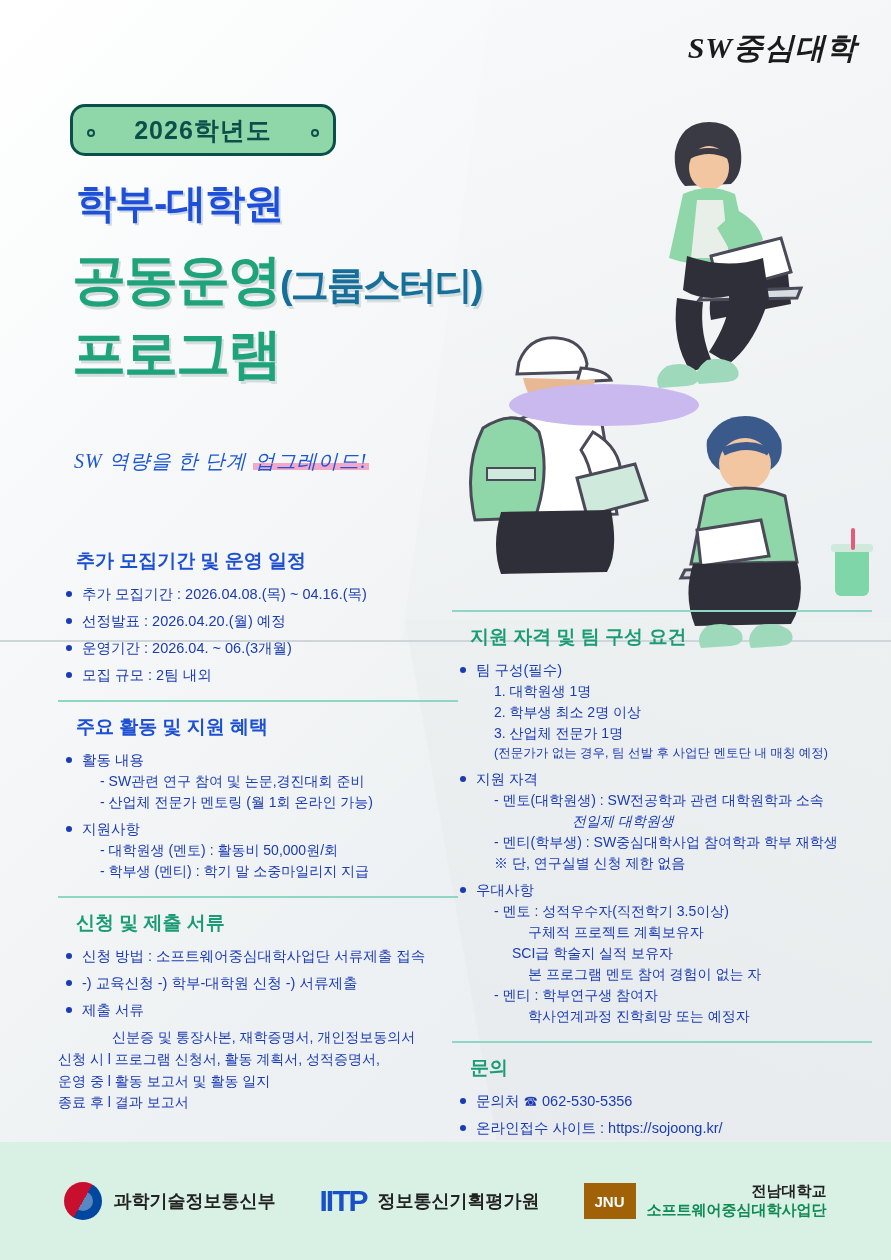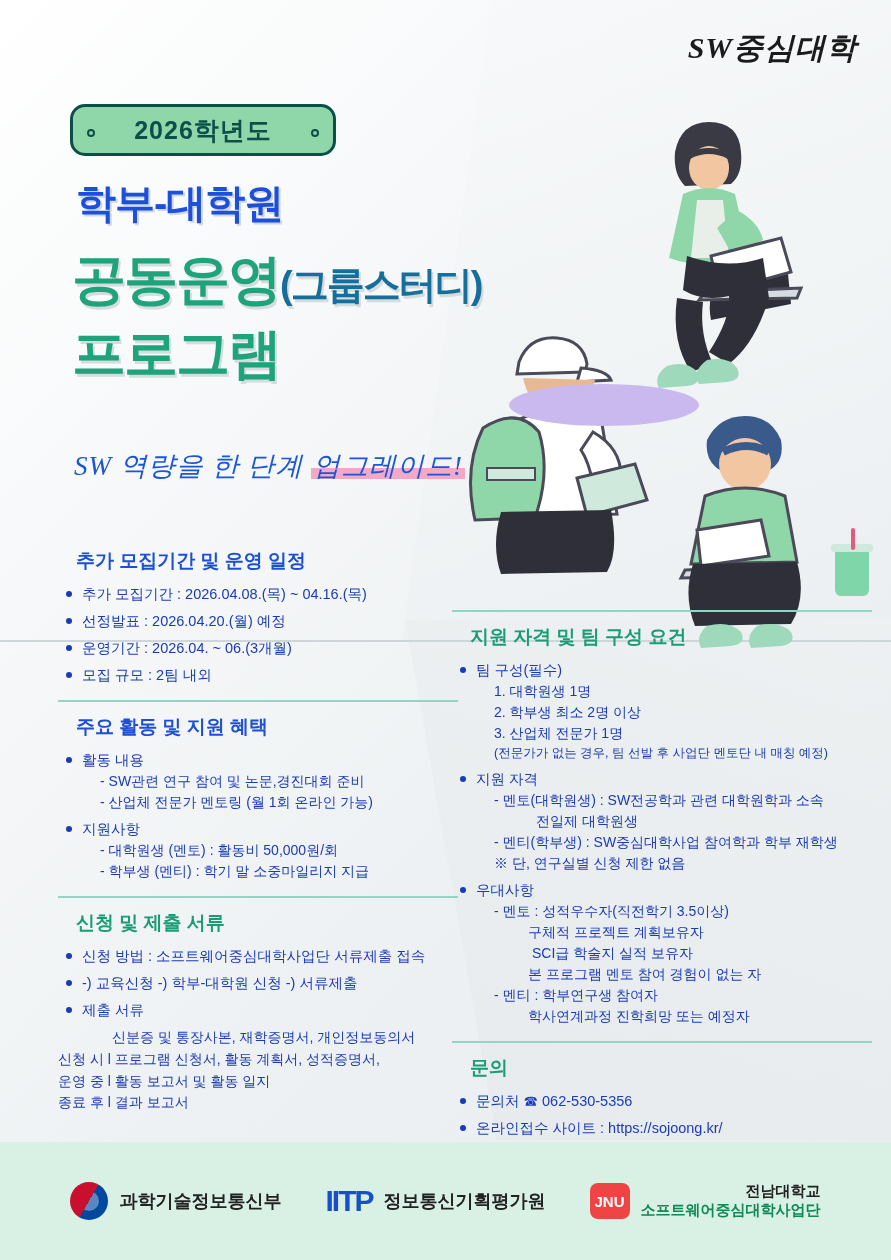--- a/index.html
+++ b/index.html
@@ -75,21 +75,21 @@
   .title2 .sub { color:#166f9b; font-size:38px;margin-top:28px; }
   .title3 {
     position:absolute; left:72px; top:318px;
     font-size:54px; font-weight:bold; color:#1fa37a; letter-spacing:-2px;
     text-shadow: 2px 3px 0 #d4dcdd;
   }
   .tagline {
     position:absolute; left:74px; top:448px;
     font-family:"Liberation Serif", serif;
     font-style: italic;
-    font-size:27px; color:#1b56d6; letter-spacing:1px;
+    font-size:20px; color:#1b56d6; letter-spacing:1px;
   }
   .tagline .hl {
     background: linear-gradient(transparent 58%, #f3a8c8 58%, #f3a8c8 92%, transparent 92%);
     padding:0 2px;
   }
 
   
   .illu { position:absolute; right:0; top:60px; width:430px; height:600px; }
   .ellipse {
     position:absolute; left:48px; top:324px; width:190px; height:42px;
@@ -150,21 +150,21 @@
   .taegeuk:after{
     content:""; position:absolute; inset:9px; border-radius:50%;
     background: conic-gradient(from 30deg, #ffffff 0deg 180deg, transparent 180deg 360deg);
     opacity:.35;
   }
   .iitp-logo {
     font-size:30px; font-weight:bold; color:#1750c8; letter-spacing:-2px;
     font-family:"Liberation Sans", sans-serif;
   }
   .jnu-logo {
-    width:40px; height:36px; background:#ef4444; border-radius:8px;
+    width:52px; height:36px; background:#a16207; border-radius:0;
     display:flex; align-items:center; justify-content:center;
     color:#fff; font-size:15px; font-weight:bold;
   }
 </style>
 </head>
 <body>
 
 <div class="poster">
   <div class="bg-shape-a"></div>
   <div class="bg-shape-b"></div>
@@ -309,29 +309,29 @@
         <li>
           <span>팀 구성(필수)</span>
           <div class="sub-line">1. 대학원생 1명</div>
           <div class="sub-line">2. 학부생 최소 2명 이상</div>
           <div class="sub-line">3. 산업체 전문가 1명</div>
           <div class="sub-line" style="font-size:12.5px;">(전문가가 없는 경우, 팀 선발 후 사업단 멘토단 내 매칭 예정)</div>
         </li>
         <li>
           <span>지원 자격</span>
           <div class="sub-line">- 멘토(대학원생) : SW전공학과 관련 대학원학과 소속</div>
-          <div class="sub-line" style="margin-left:60px;">전일제 대학원생</div>
+          <div class="sub-line" style="margin-left:96px;font-style:italic;">전일제 대학원생</div>
           <div class="sub-line">- 멘티(학부생) : SW중심대학사업 참여학과 학부 재학생</div>
           <div class="sub-line">※ 단, 연구실별 신청 제한 없음</div>
         </li>
         <li>
           <span>우대사항</span>
           <div class="sub-line">- 멘토 : 성적우수자(직전학기 3.5이상)</div>
           <div class="sub-line" style="margin-left:52px;">구체적 프로젝트 계획보유자</div>
-          <div class="sub-line" style="margin-left:56px;">SCI급 학술지 실적 보유자</div>
+          <div class="sub-line" style="margin-left:36px;">SCI급 학술지 실적 보유자</div>
           <div class="sub-line" style="margin-left:52px;">본 프로그램 멘토 참여 경험이 없는 자</div>
           <div class="sub-line">- 멘티 : 학부연구생 참여자</div>
           <div class="sub-line" style="margin-left:52px;">학사연계과정 진학희망 또는 예정자</div>
         </li>
       </ul>
     </div>
 
     <hr class="rule">
 
     <div>

